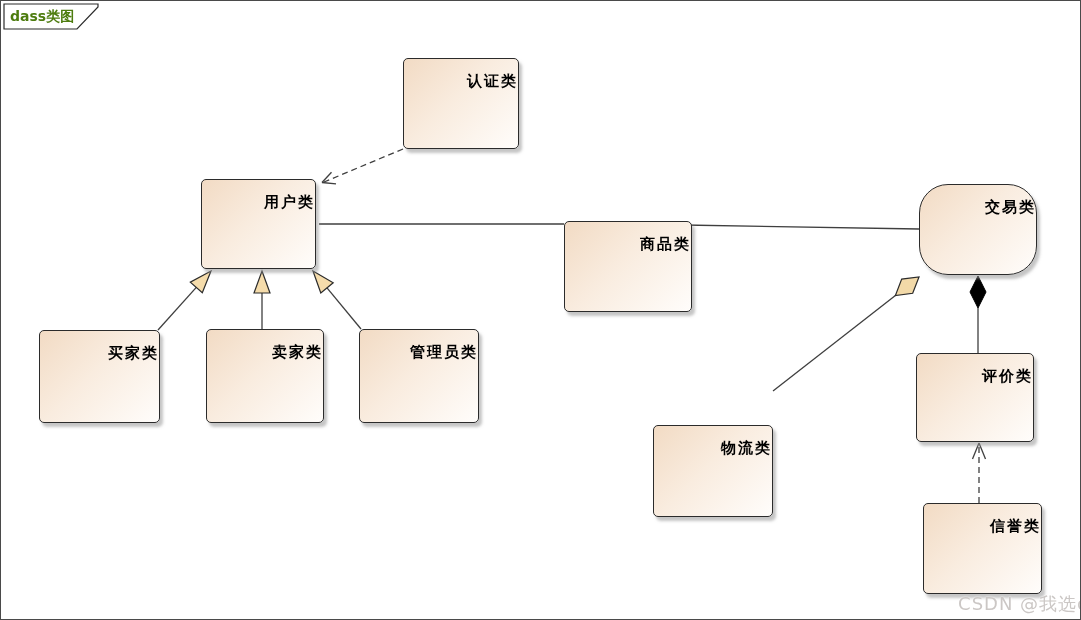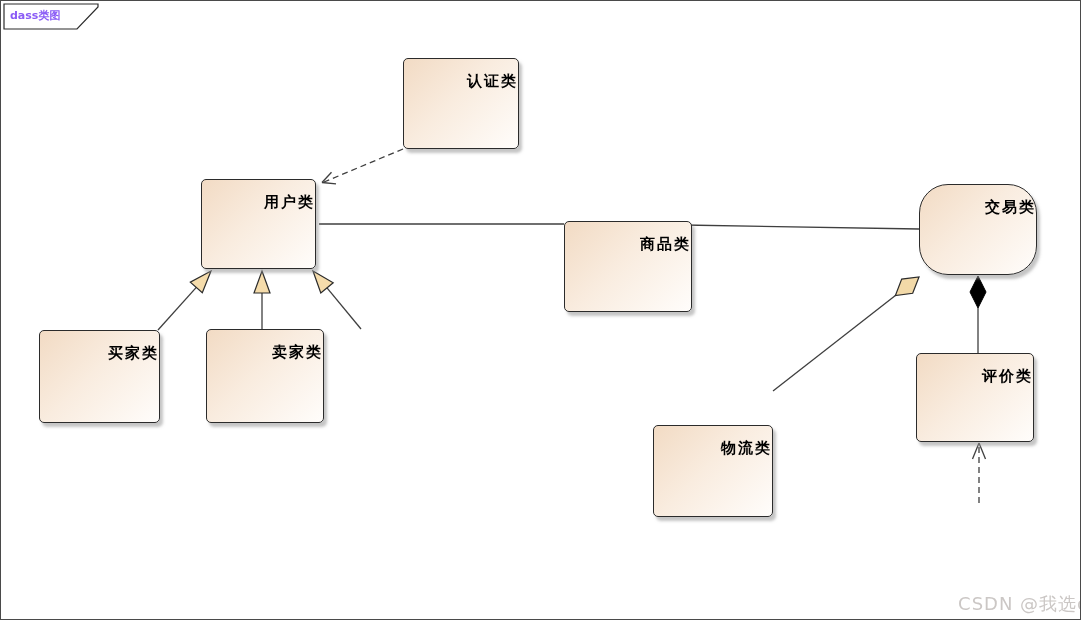--- a/index.html
+++ b/index.html
@@ -25,21 +25,21 @@
     font-weight:bold;
     font-size:15px;
     letter-spacing:2px;
     color:#000;
   }
   .frame-tab{
     position:absolute;left:0;top:0;width:110px;height:34px;
   }
   .frame-tab-label{
     position:absolute;left:9px;top:7px;
-    font-weight:bold;font-size:11px;color:#8b5cf6;letter-spacing:0px;
+    font-weight:bold;font-size:14px;color:#4d7c0f;letter-spacing:0px;
   }
   .watermark{
     position:absolute;right:-8px;bottom:3px;
     font-size:18px;color:#cbc7c5;
     text-shadow:0 0 2px #ffffff;
     white-space:nowrap;
     letter-spacing:1px;
   }
 </style>
 </head>
@@ -88,21 +88,23 @@
   <div class="uml-class" style="left:200px;top:178px;width:115px;height:90px;">用户类</div>
 
   <div class="uml-class" style="left:563px;top:184px;width:128px;height:91px;margin-top:36px;">商品类</div>
 
   <div class="uml-class" style="left:918px;top:183px;width:118px;height:91px;border-radius:29px;">交易类</div>
 
   <div class="uml-class" style="left:38px;top:329px;width:121px;height:93px;">买家类</div>
 
   <div class="uml-class" style="left:205px;top:328px;width:118px;height:94px;">卖家类</div>
 
+  <div class="uml-class" style="left:358px;top:328px;width:120px;height:94px;">管理员类</div>
 
   <div class="uml-class" style="left:652px;top:390px;width:120px;height:92px;margin-top:34px;">物流类</div>
 
   <div class="uml-class" style="left:915px;top:352px;width:118px;height:89px;">评价类</div>
 
+  <div class="uml-class" style="left:922px;top:502px;width:119px;height:91px;">信誉类</div>
 
   <div class="watermark">CSDN @我选c</div>
 
 </div>
 
 </body></html>

